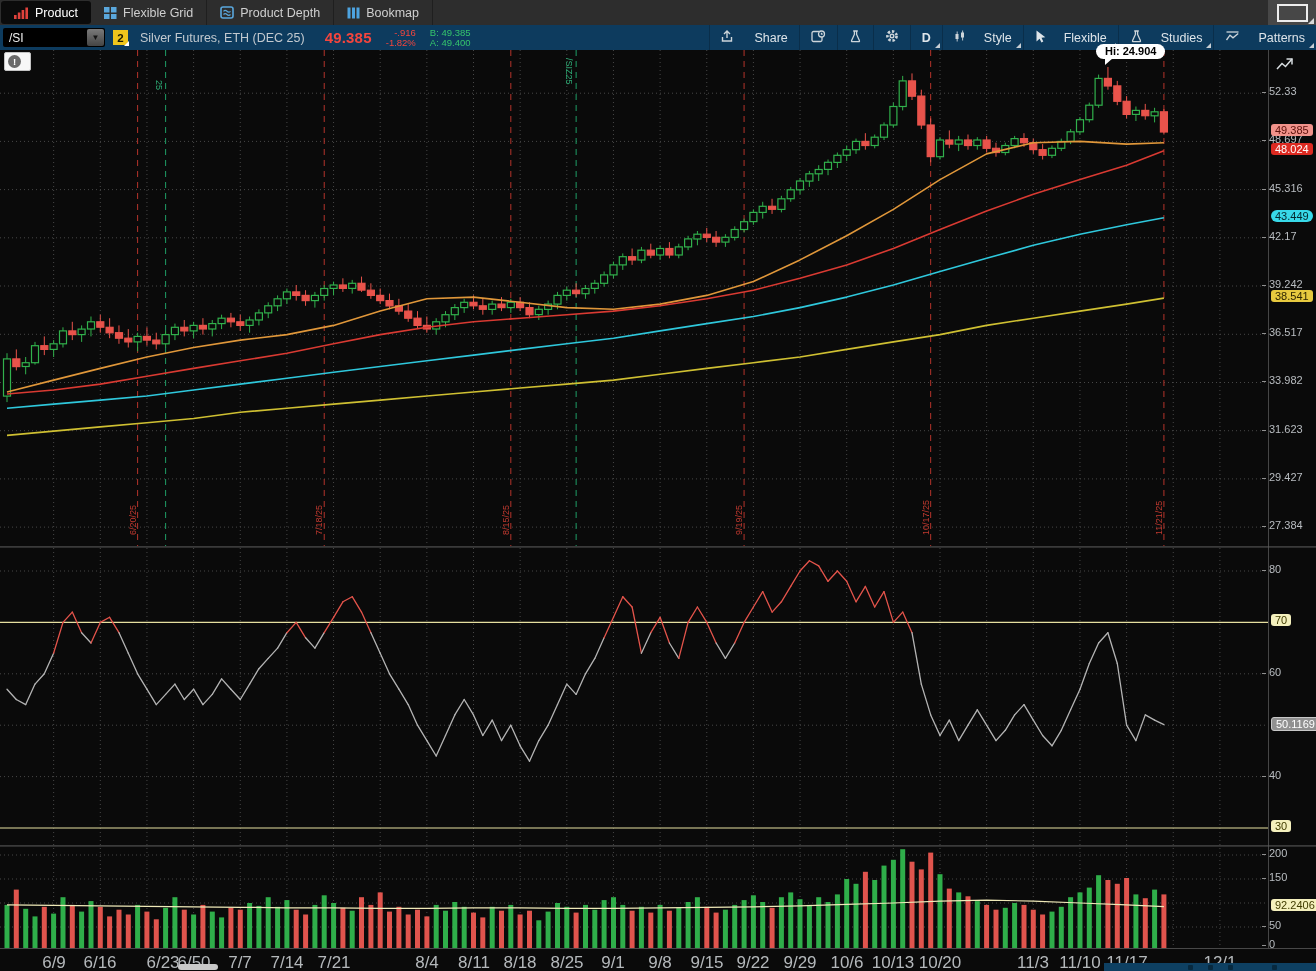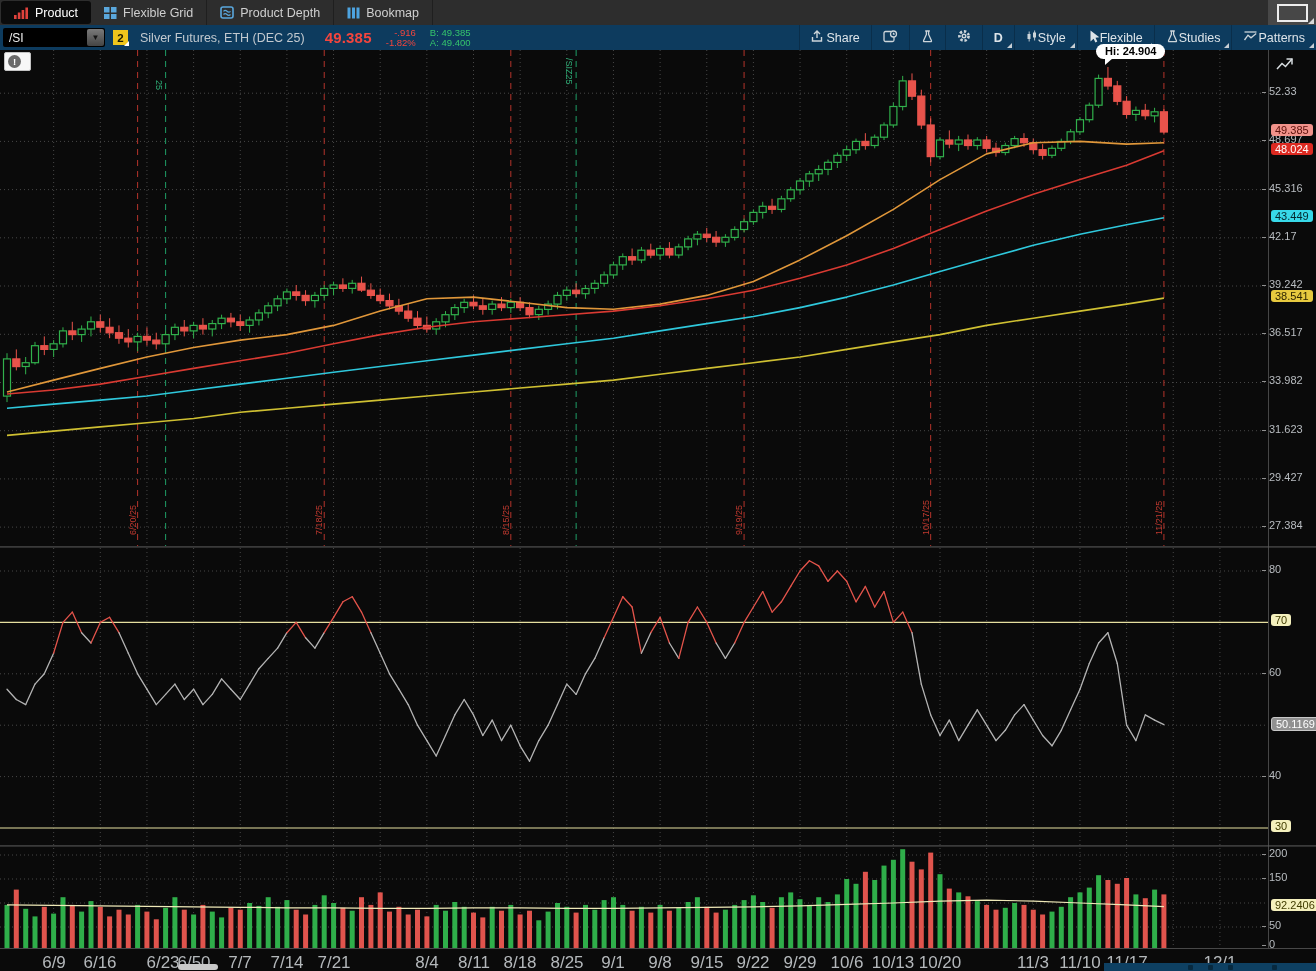--- a/index.html
+++ b/index.html
@@ -18,21 +18,21 @@
   .sym-input{width:102px;height:19px;margin-left:3px;background:#000;border-radius:2px;display:flex;align-items:center;position:relative;color:#f0f0f0;font-size:12px;padding-left:6px;box-sizing:border-box;}
   .dd-btn{position:absolute;right:1px;top:1px;bottom:1px;width:17px;background:linear-gradient(#7a7a7a,#454545);color:#151515;font-size:8px;display:flex;align-items:center;justify-content:center;border-radius:2px;}
   .badge{width:15px;height:15px;background:#efc51c;color:#1a1a00;font-weight:bold;font-size:11.5px;display:flex;align-items:center;justify-content:center;margin-left:8px;position:relative;}
   .badge::after{content:'';position:absolute;right:-1px;bottom:-1px;border-left:5px solid transparent;border-bottom:5px solid #ffffff;}
   .desc{color:#c2c9cf;font-size:12.5px;margin-left:12px;}
   .last{color:#f4453d;font-weight:bold;font-size:15px;margin-left:20px;letter-spacing:.2px;}
   .stack{display:flex;flex-direction:column;line-height:10px;font-size:9.5px;margin-left:14px;}
   .stack.red{color:#f4453d;align-items:flex-end;}
   .stack.grn{color:#35c46c;align-items:flex-start;}
   .tb-group{margin-left:auto;display:flex;height:100%;align-items:stretch;}
-  .tbtn{display:flex;align-items:center;gap:0;padding:0 11px;color:#dde4e9;font-size:12.5px;border-left:1px solid #0a2e4a;position:relative;cursor:default;}
+  .tbtn{display:flex;align-items:center;gap:18px;padding:0 11px;color:#dde4e9;font-size:12.5px;border-left:1px solid #0a2e4a;position:relative;cursor:default;}
   .tbtn.dd::after{content:'';position:absolute;right:2px;bottom:2px;border-left:5px solid transparent;border-bottom:5px solid #c7ced4;}
   
   .chart-area{position:absolute;top:50px;left:0;width:1316px;height:921px;background:#0a0a0a;}
   .chart-area svg{position:absolute;left:0;display:block;}
   #main-svg{top:0;}
   #rsi-svg{top:498px;}
   #vol-svg{top:798px;}
   .sep{position:absolute;left:0;width:1316px;height:2px;background:#2e2e2e;border-top:1px solid #3a3a3a;box-sizing:border-box;}
   .grid{stroke:#474747;stroke-dasharray:1 3;stroke-width:1;}
   .axis-vline{position:absolute;left:1268px;top:0;width:1px;height:898px;background:#606060;opacity:.7;}
@@ -835,21 +835,21 @@
         <div class="axlbl" style="top: 132px;">45.316</div>
         <div class="axlbl" style="top: 180px;">42.17</div>
         <div class="axlbl" style="top: 228px;">39.242</div>
         <div class="axlbl" style="top: 276px;">36.517</div>
         <div class="axlbl" style="top: 324px;">33.982</div>
         <div class="axlbl" style="top: 373px;">31.623</div>
         <div class="axlbl" style="top: 421px;">29.427</div>
         <div class="axlbl" style="top: 469px;">27.384</div>
         <div class="bub pink" style="top: 74px;">49.385</div>
         <div class="bub redb" style="top: 93px;">48.024</div>
-        <div class="bub cyanb" style="top: 160px;">43.449</div>
+        <div class="bub cyanb" style="top: 160px; border-radius: 6px;">43.449</div>
         <div class="bub goldb" style="top: 240px;">38.541</div>
         <div class="axlbl" style="top: 513px;">80</div>
         <div class="axlbl" style="top: 616px;">60</div>
         <div class="axlbl" style="top: 719px;">40</div>
         <div class="bub paleb" style="top: 564px;">70</div>
         <div class="bub paleb" style="top: 770px;">30</div>
         <div class="bub grayb" style="top: 667px;">50.1169</div>
         <div class="axlbl" style="top: 797px;">200</div>
         <div class="axlbl" style="top: 821px;">150</div>
         <div class="axlbl" style="top: 869px;">50</div>

